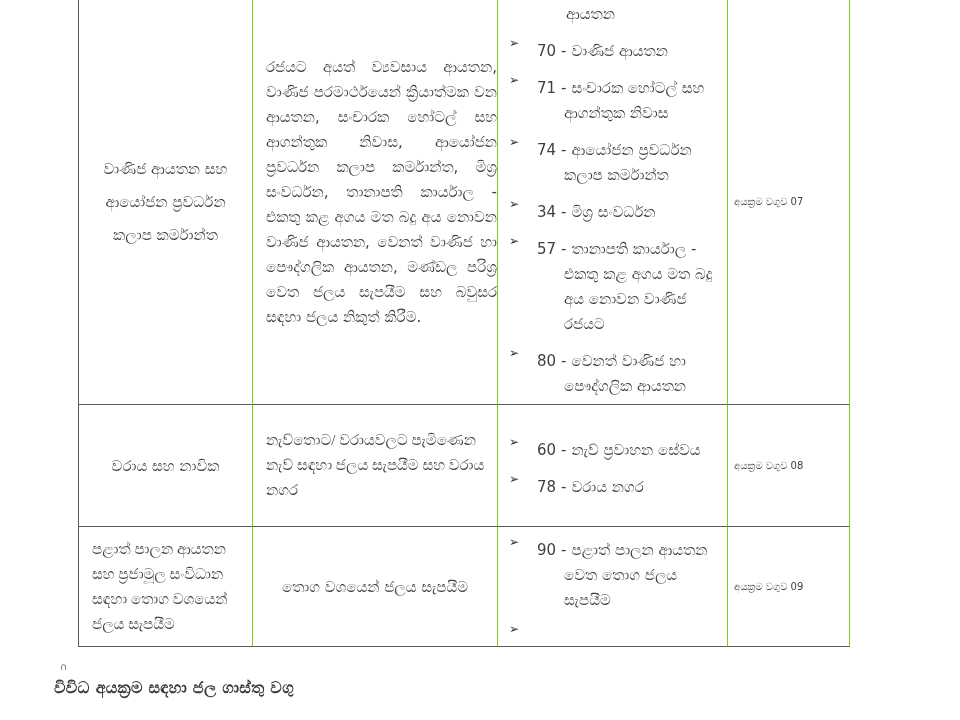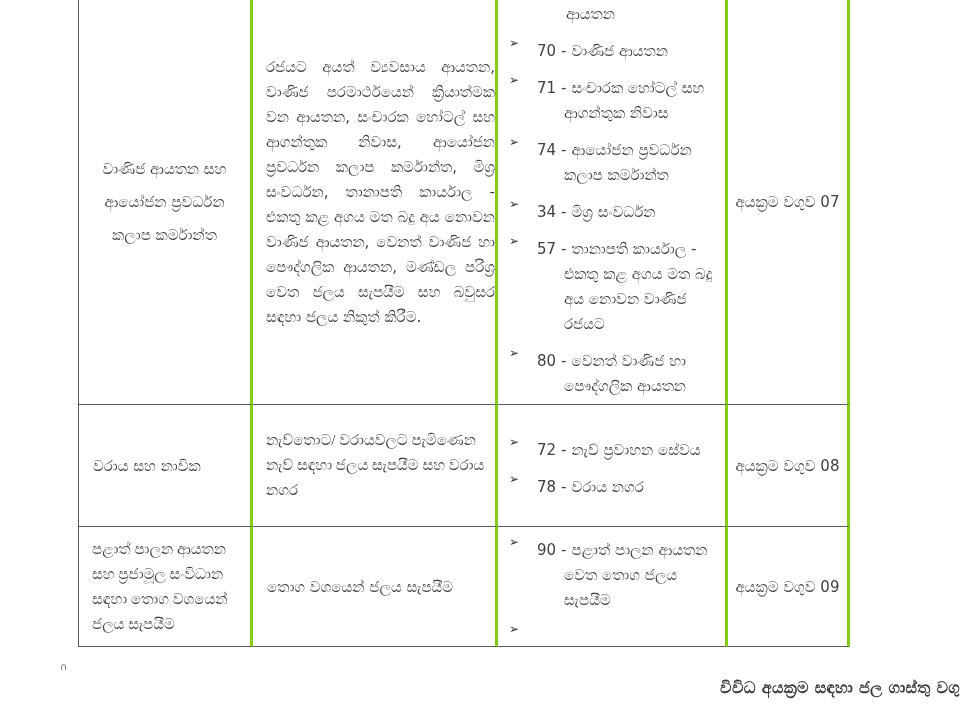--- a/index.html
+++ b/index.html
@@ -9,54 +9,54 @@
     font-family:"DejaVu Sans","Liberation Sans",sans-serif;
   }
   .table-wrap{
     position:absolute;left:78px;top:0;width:771px;height:647px;
     display:grid;
     grid-template-columns:174px 245px 230px 122px;
     grid-template-rows:405px 122px 120px;
     border-left:1px solid #5a5a5a;
   }
   .cell{
-    border-right:3px solid #84cc16;
+    border-right:1px solid #84cc16;
     border-bottom:1px solid #5a5a5a;
     box-sizing:border-box;
     overflow:hidden;
   }
   
   .cat-cell{
-    display:flex;align-items:center;justify-content:flex-start;
+    display:flex;align-items:center;justify-content:center;
     text-align:center;font-size:15px;line-height:30px;padding:0 14px;
   }
   .r1cat{line-height:33px;}
   
   .desc-cell{font-size:15px;line-height:25px;}
   .r1desc{padding:55px 0 0 13px;text-align:justify;}
   .vdesc{display:flex;align-items:center;padding:0 10px 0 13px;font-family:Liberation Serif, serif;}
   
   .list-cell{font-size:15px;line-height:25px;padding:2px 6px 6px 11px;}
   .vlist{display:flex;flex-direction:column;justify-content:center;padding-top:0;}
   .item{display:flex;margin-top:2px;}
   .bullet{flex:0 0 28px;width:28px;font-size:12px;padding-top:2px;color:#2e2e2e;}
   .itext{flex:1;padding-left:27px;text-indent:-27px;margin-top:10px;}
   .sep{margin:0 5px;}
   .cont{padding-left:57px;}
   .gap-lg{margin-top:17px;}
   .gap-sm{margin-top:5px;}
   
   .tariff-cell{
-    display:flex;align-items:center;justify-content:center;
-    font-size:15px;text-align:center;padding:0 6px;white-space:nowrap;
+    display:flex;align-items:center;justify-content:flex-start;
+    font-size:10px;text-align:center;padding:0 6px;white-space:nowrap;
   }
   
   .footer{
     position:absolute;top:678px;left:54px;width:906px;
-    text-align:right;font-size:16px;font-weight:600;color:#3a3a3a;
+    text-align:left;font-size:16px;font-weight:600;color:#3a3a3a;
     letter-spacing:0.3px;
   }
   .stray{
     position:absolute;left:60px;top:661px;font-size:10px;color:#6f6f6f;
   }
 </style>
 </head>
 <body>
 
 <div class="table-wrap">
@@ -114,21 +114,21 @@
     <div>වරාය සහ නාවික</div>
   </div>
 
   <div class="cell desc-cell vdesc">
     <div>නැව්තොට/ වරායවලට පැමිණෙන නැව් සඳහා ජලය සැපයීම සහ වරාය නගර</div>
   </div>
 
   <div class="cell list-cell vlist">
     <div class="item">
       <span class="bullet">➢</span>
-      <span class="itext"><span>72</span><span class="sep">-</span><span>නැව් ප්‍රවාහන සේවය</span></span>
+      <span class="itext"><span>60</span><span class="sep">-</span><span>නැව් ප්‍රවාහන සේවය</span></span>
     </div>
     <div class="item">
       <span class="bullet">➢</span>
       <span class="itext"><span>78</span><span class="sep">-</span><span>වරාය නගර</span></span>
     </div>
   </div>
 
   <div class="cell tariff-cell">
     <div>අයක්‍රම වගුව 08</div>
   </div>

